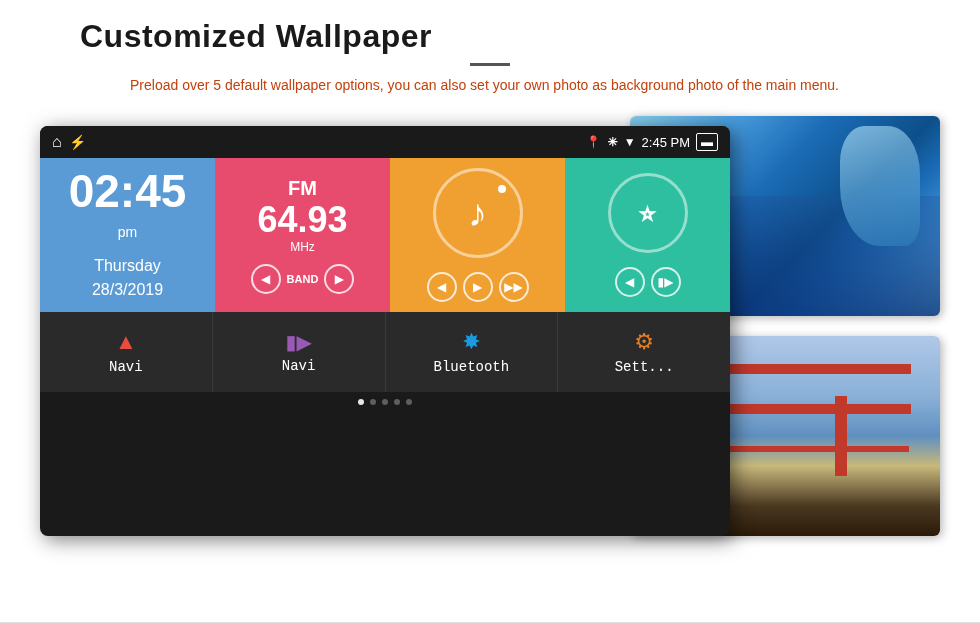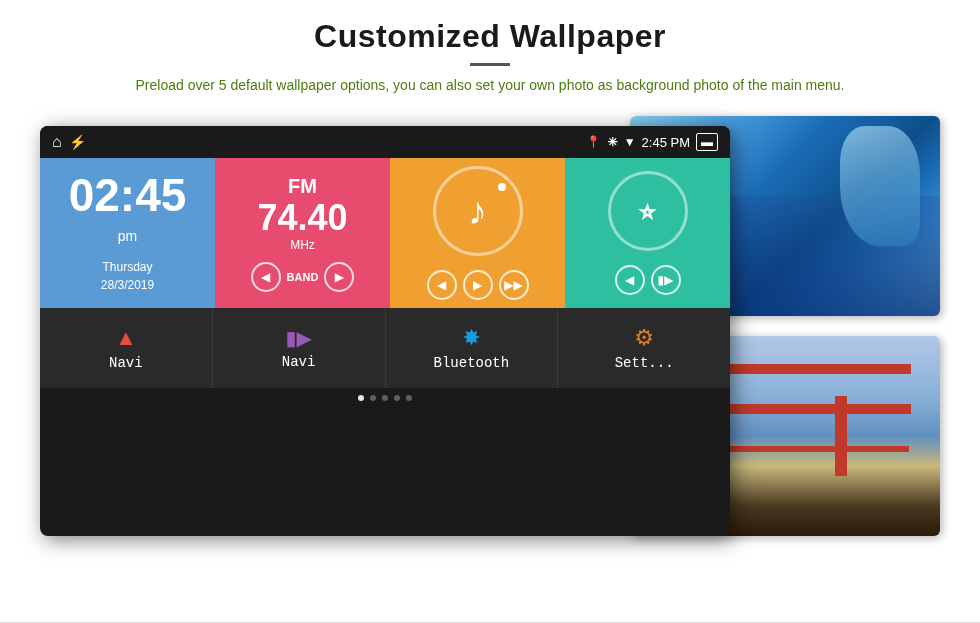--- a/index.html
+++ b/index.html
@@ -9,39 +9,39 @@
       background: #fff;
       font-family: Arial, sans-serif;
       overflow: hidden;
       display: flex;
       flex-direction: column;
       align-items: center;
     }
 
     
     .header {
-      text-align: center;
+      text-align: left;
       padding: 18px 80px 10px;
       width: 100%;
     }
     .header h1 {
       font-size: 32px;
       font-weight: 900;
       color: #1a1a1a;
       letter-spacing: 0.5px;
     }
     .header-divider {
       width: 40px;
       height: 3px;
       background: #555;
       margin: 8px auto;
     }
     .header p {
       font-size: 14px;
-      color: #4d7c0f;
+      color: #c2410c;
       line-height: 1.6;
       max-width: 720px;
       margin: 0 auto;
     }
 
     
     .device-area {
       position: relative;
       width: 900px;
       height: 430px;
@@ -184,21 +184,21 @@
     .clock-time {
       font-size: 46px;
       font-weight: bold;
       line-height: 1;
     }
     .clock-ampm {
       font-size: 14px;
       margin-top: 10px;
     }
     .clock-date {
-      font-size: 12px;
+      font-size: 16px;
       margin-top: 14px;
       text-align: center;
       line-height: 1.5;
     }
 
     
     .tile-radio {
       width: 175px;
       background: #e74c6f;
       display: flex;
@@ -401,21 +401,21 @@
           <div class="clock-time">02:45</div>
           <div class="clock-ampm">pm</div>
           <div class="clock-date">
             <span>Thursday</span><br>
             <span>28/3/2019</span>
           </div>
         </div>
 
         <div class="tile-radio">
           <div class="radio-label">FM</div>
-          <div class="radio-freq">74.40</div>
+          <div class="radio-freq">64.93</div>
           <div class="radio-mhz">MHz</div>
           <div class="controls-row">
             <div class="ctrl-btn">◀</div>
             <div class="ctrl-btn-label">BAND</div>
             <div class="ctrl-btn">▶</div>
           </div>
         </div>
 
         <div class="tile-music">
           <div class="music-icon-circle">

